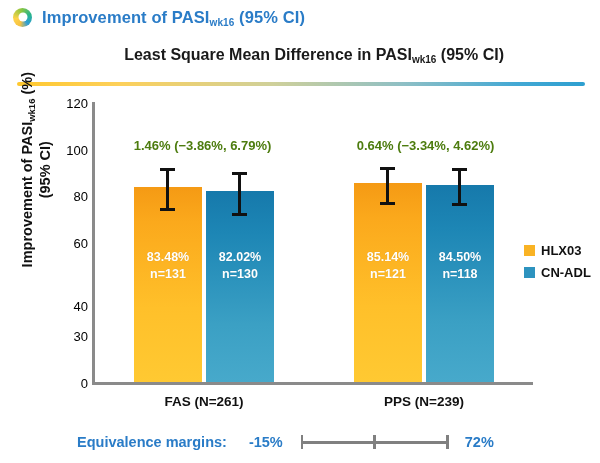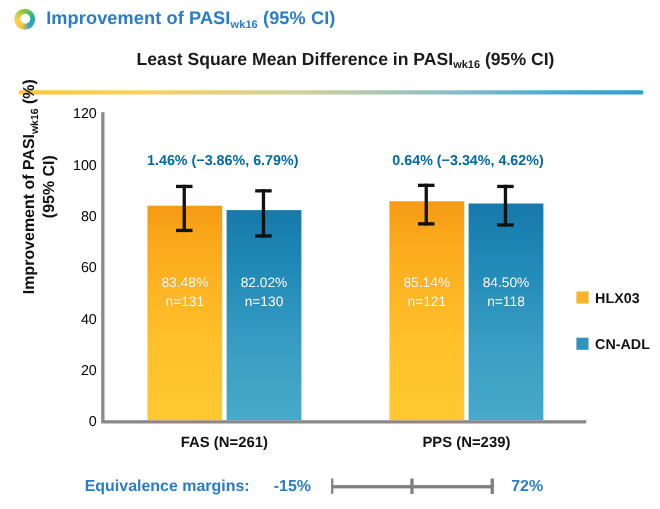--- a/index.html
+++ b/index.html
@@ -163,21 +163,21 @@
   .bar.blue {
     background: linear-gradient(to bottom, #1679ab 0%, #1d86b5 22%, #3ba0c4 70%, #47a9cb 100%);
   }
   .bar-label {
     position: absolute;
     left: 0;
     width: 100%;
     text-align: center;
     color: #ffffff;
     font-size: 12.5px;
-    font-weight: normal;
+    font-weight: bold;
     line-height: 1.32;
     text-shadow: 0 0 1px rgba(0,0,0,0.15);
   }
   .errorbar {
     position: absolute;
     width: 3px;
     background: #111111;
   }
   .errorbar::before,
   .errorbar::after {
@@ -189,21 +189,21 @@
     background: #111111;
   }
   .errorbar::before { top: 0; }
   .errorbar::after  { bottom: 0; }
 
   .group-annotation {
     position: absolute;
     text-align: center;
     font-size: 13px;
     font-weight: bold;
-    color: #0369a1;
+    color: #4d7c0f;
     white-space: nowrap;
   }
   .x-tick-label {
     position: absolute;
     top: 394px;
     text-align: center;
     font-size: 13.5px;
     font-weight: bold;
     color: #111111;
     white-space: nowrap;
@@ -212,21 +212,20 @@
   
   .legend {
     position: absolute;
     left: 524px;
     top: 239px;
   }
   .legend-row {
     display: flex;
     align-items: center;
     height: 22px;
-    margin-top: 20px;
   }
   .legend-swatch {
     width: 11px;
     height: 11px;
     flex: none;
   }
   .legend-swatch.orange { background: #f9b324; }
   .legend-swatch.blue   { background: #2d93bf; }
   .legend-label {
     margin-left: 6px;
@@ -309,22 +308,22 @@
 
 <div class="divider"></div>
 
 <div class="plot">
 
   <div class="y-axis-line"></div>
   <div class="x-axis-line"></div>
 
   <div class="y-ticks">
     <div class="y-tick-label" style="top:383px;">0</div>
-    <div class="y-tick-label" style="top:336px;">20</div>
-    <div class="y-tick-label" style="top:290px;">40</div>
+    <div class="y-tick-label" style="top:336px;">30</div>
+    <div class="y-tick-label" style="top:306px;">40</div>
     <div class="y-tick-label" style="top:243px;">60</div>
     <div class="y-tick-label" style="top:196px;">80</div>
     <div class="y-tick-label" style="top:150px;">100</div>
     <div class="y-tick-label" style="top:103px;">120</div>
   </div>
 
   <div class="y-axis-title">
     <span>Improvement of PASI</span><sub>wk16</sub><span> (%)</span><br>
     <span>(95% CI)</span>
   </div>

